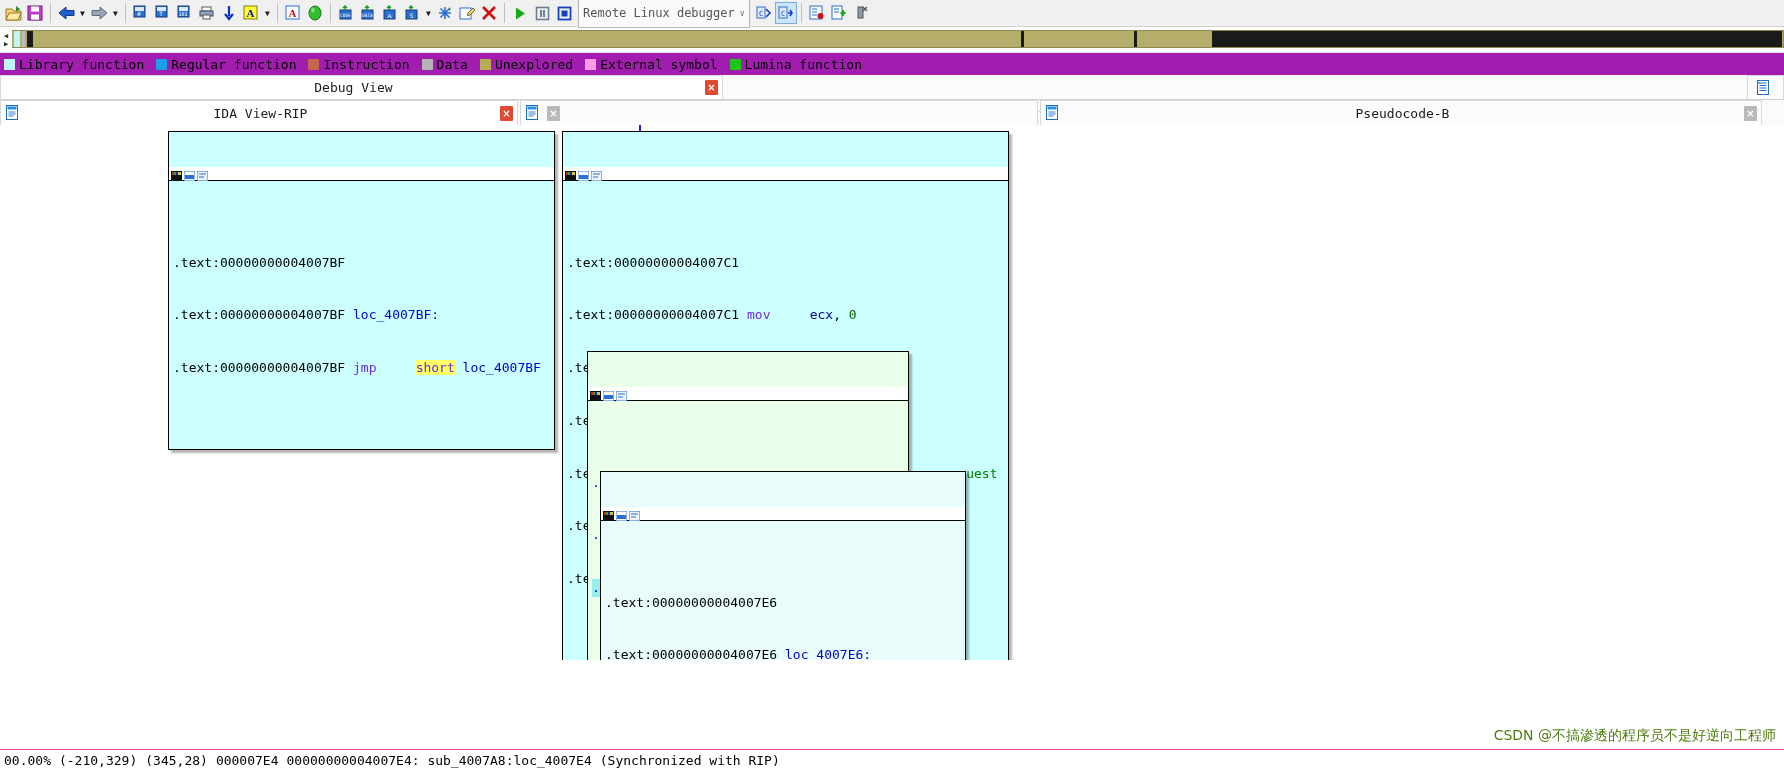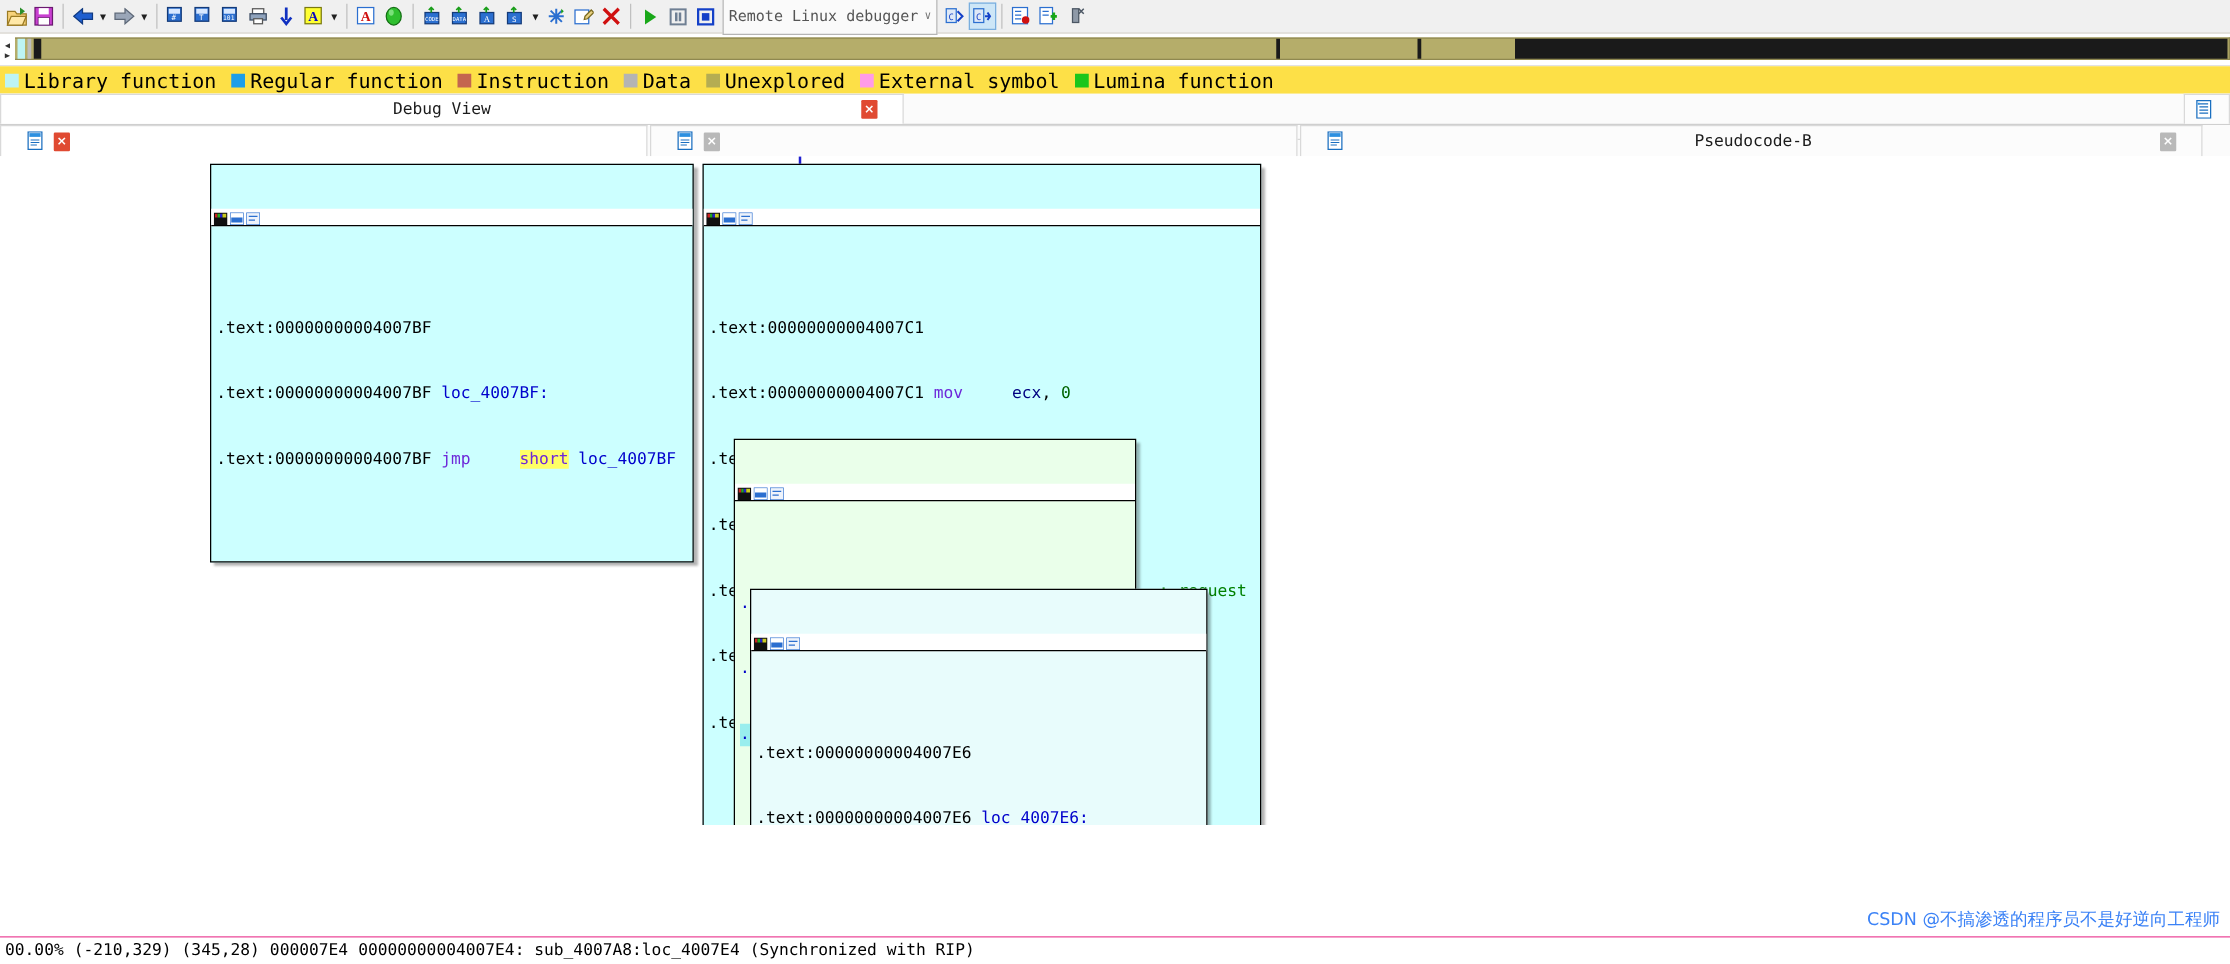--- a/index.html
+++ b/index.html
@@ -85,40 +85,40 @@
   }
   .nseg { position: absolute; top: 0; bottom: 0; }
 
   
   #legend {
     height: 22px;
     display: flex;
     align-items: center;
     padding-left: 4px;
     gap: 0px;
-    background: #fde047;
+    background: #a21caf;
     font-family: "DejaVu Sans Mono", monospace;
-    font-size: 16px;
+    font-size: 13px;
     color: #000;
   }
   .lg-item { display: flex; align-items: center; margin-right: 12px; }
   .lg-sw { width: 11px; height: 11px; margin-right: 4px; border: none; }
 
   
   .tabrow { display: flex; align-items: stretch; height: 25px; background: #fbfbfb; }
   .tab {
     display: flex; align-items: center;
     border: 1px solid #d9d9d9;
     border-bottom: none;
     background: #fcfcfc;
     position: relative;
     font-family: "DejaVu Sans Mono", monospace;
     font-size: 13px;
     color: #1b1b1b;
-    padding: 0 20px;
+    padding: 0 4px;
   }
   .tab .tab-label {
     flex: 1 1 auto;
     text-align: center;
     white-space: nowrap;
     overflow: hidden;
   }
   .tab .tab-ico { flex: 0 0 auto; width: 16px; height: 16px; margin-right: 3px; }
   .tab .tab-close {
     flex: 0 0 auto;
@@ -197,21 +197,21 @@
   }
   #statusbar .sb {
     padding: 0 4px;
     white-space: nowrap;
   }
   #watermark {
     position: absolute;
     right: 8px; bottom: 26px;
     font-family: "DejaVu Sans", sans-serif;
     font-size: 14px;
-    color: #3b82f6;
+    color: #4d7c0f;
     white-space: nowrap;
     margin-top: 29px;
   }
 </style>
 </head>
 <body>
 
 <div id="toolbar">
   <div class="tb-btn">
     <svg width="17" height="17" viewBox="0 0 17 17">
@@ -477,20 +477,21 @@
 
 <div class="tabrow" id="tabrow2">
   <div class="tab active" style="width:518px;">
     <span class="tab-ico">
       <svg width="14" height="15" viewBox="0 0 14 15">
           <rect x="1.5" y="0.5" width="11" height="14" fill="#ffffff" stroke="#1a6fc0"></rect>
           <rect x="2.5" y="1.5" width="9" height="3" fill="#2b8fe0"></rect>
           <path d="M3.5 7h7M3.5 9h7M3.5 11h5" stroke="#1a6fc0" stroke-width="0.9"></path>
         </svg>
     </span>
+    <span class="tab-label">IDA View-RIP</span>
     <span class="tab-close">×</span>
   </div>
   <div class="tab-spacer"></div>
   <div class="tab" style="width:518px;">
     <span class="tab-ico">
       <svg width="14" height="15" viewBox="0 0 14 15">
           <rect x="1.5" y="0.5" width="11" height="14" fill="#ffffff" stroke="#1a6fc0"></rect>
           <rect x="2.5" y="1.5" width="9" height="3" fill="#2b8fe0"></rect>
           <path d="M3.5 7h7M3.5 9h7M3.5 11h5" stroke="#1a6fc0" stroke-width="0.9"></path>
         </svg>

